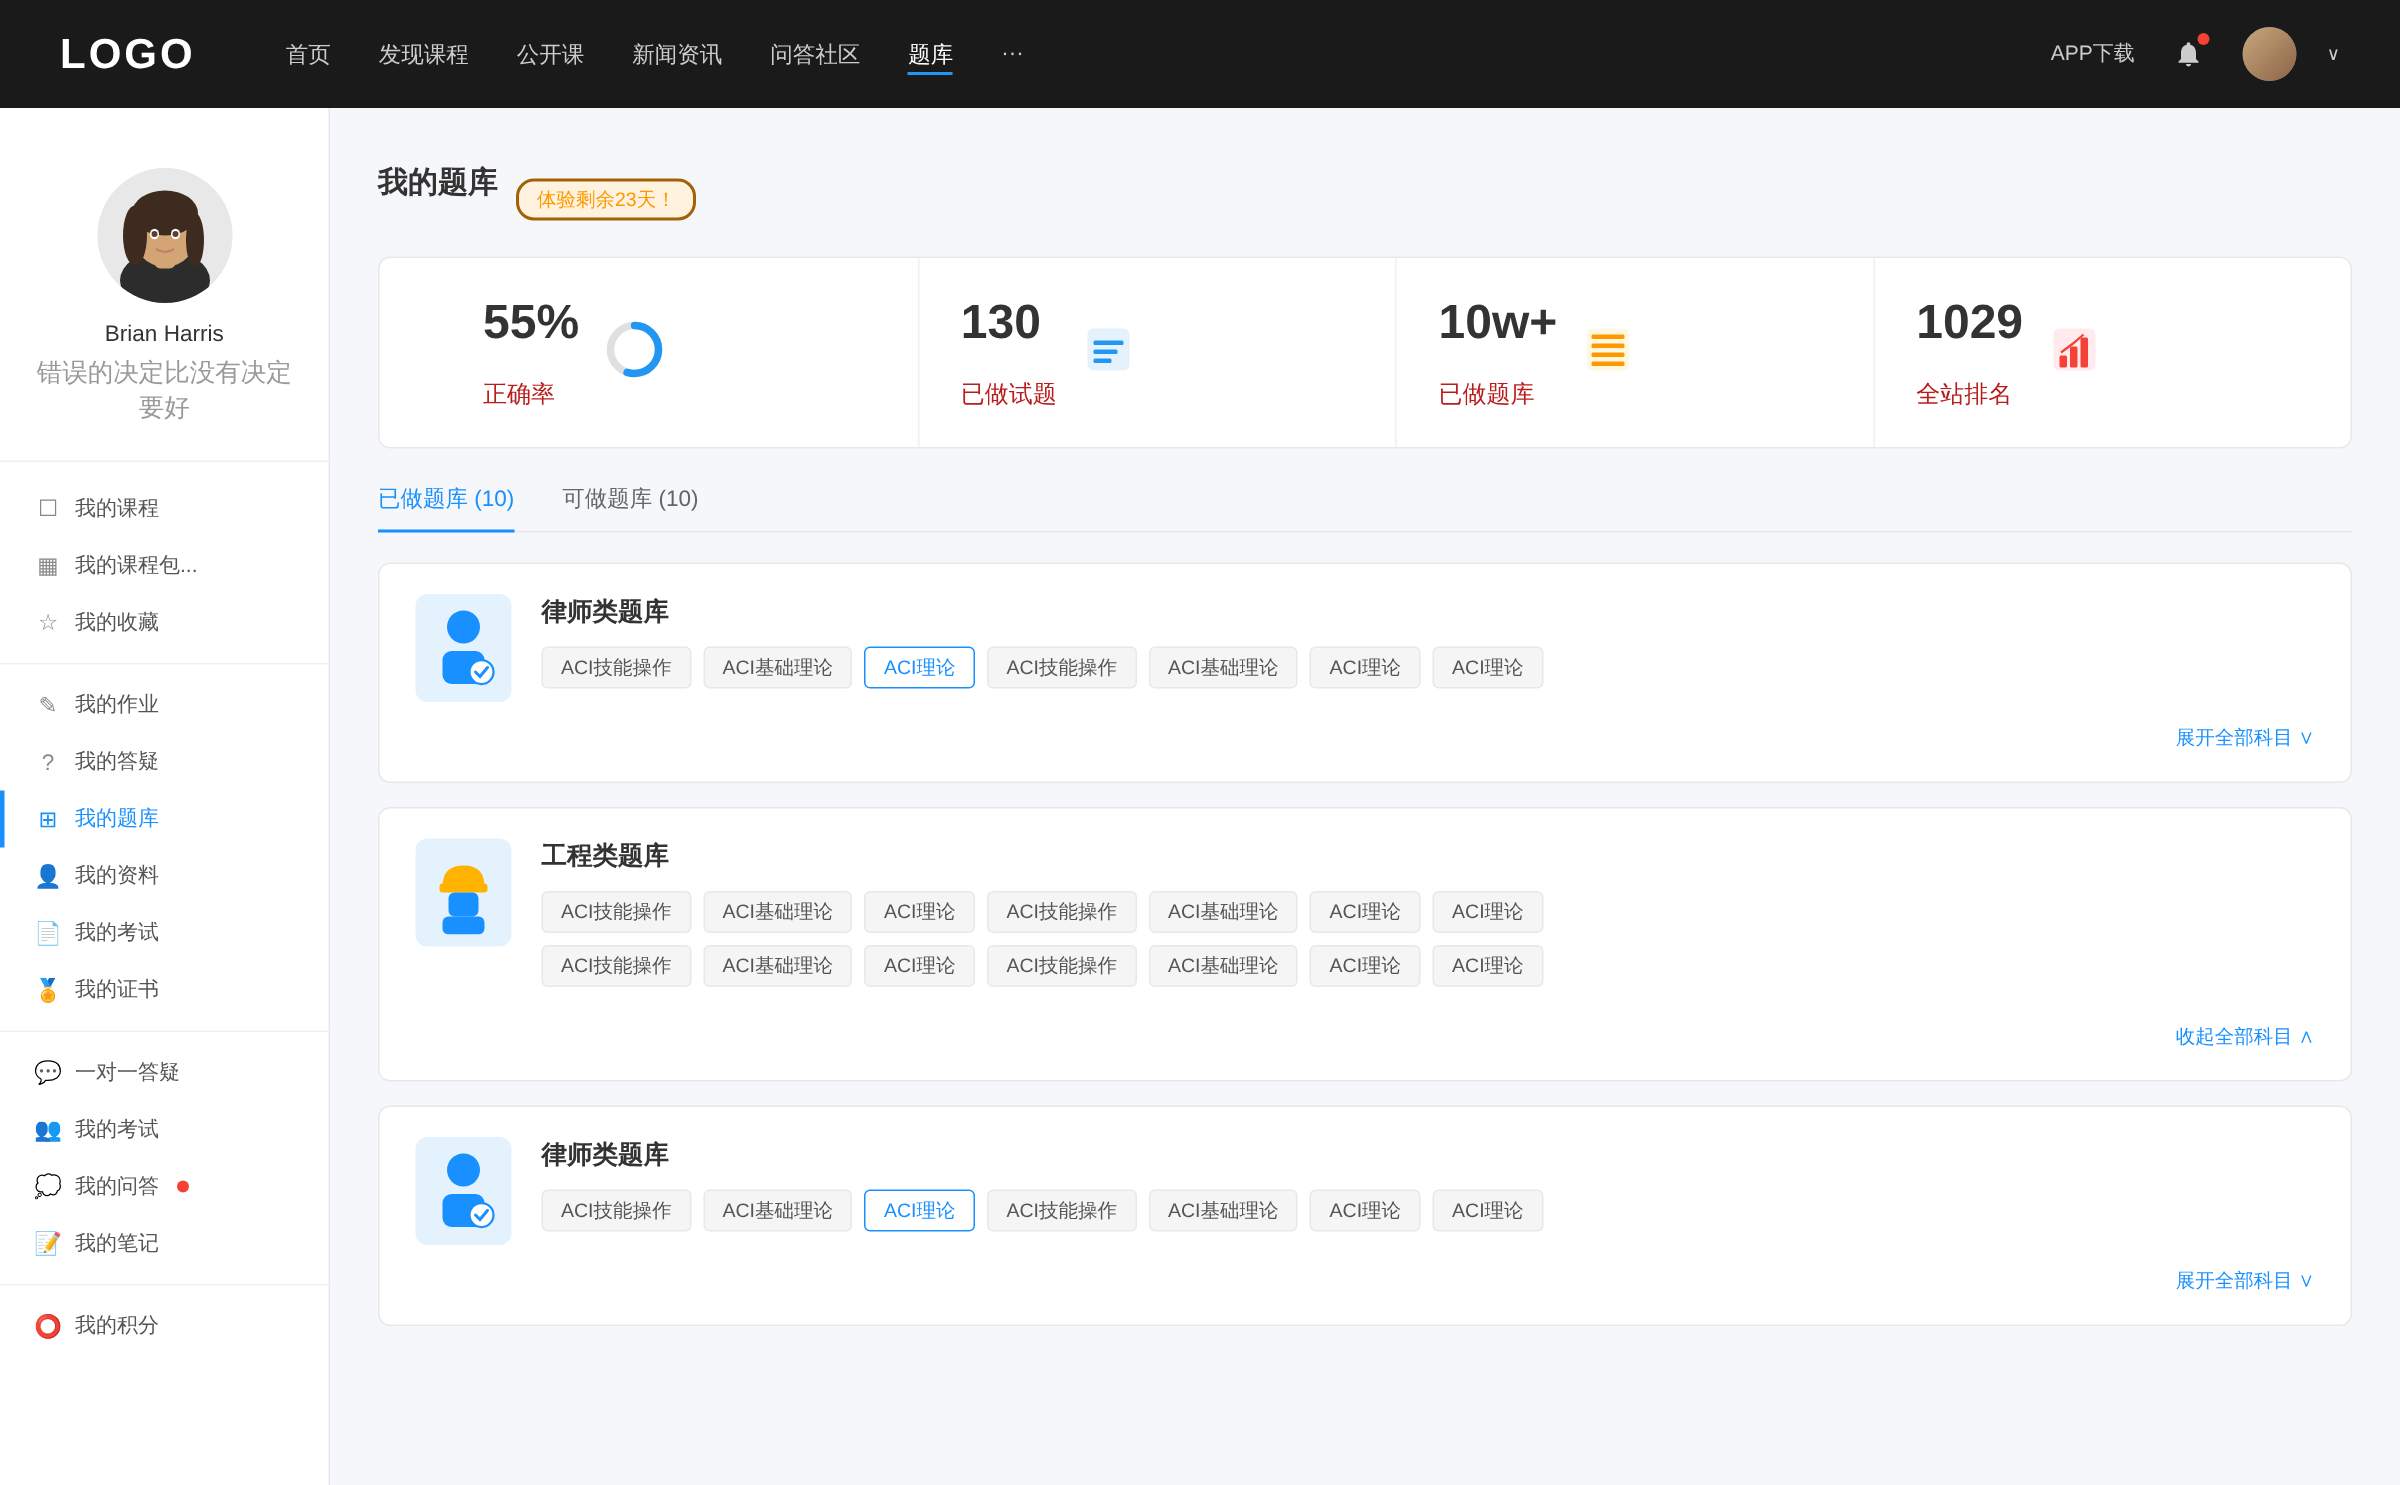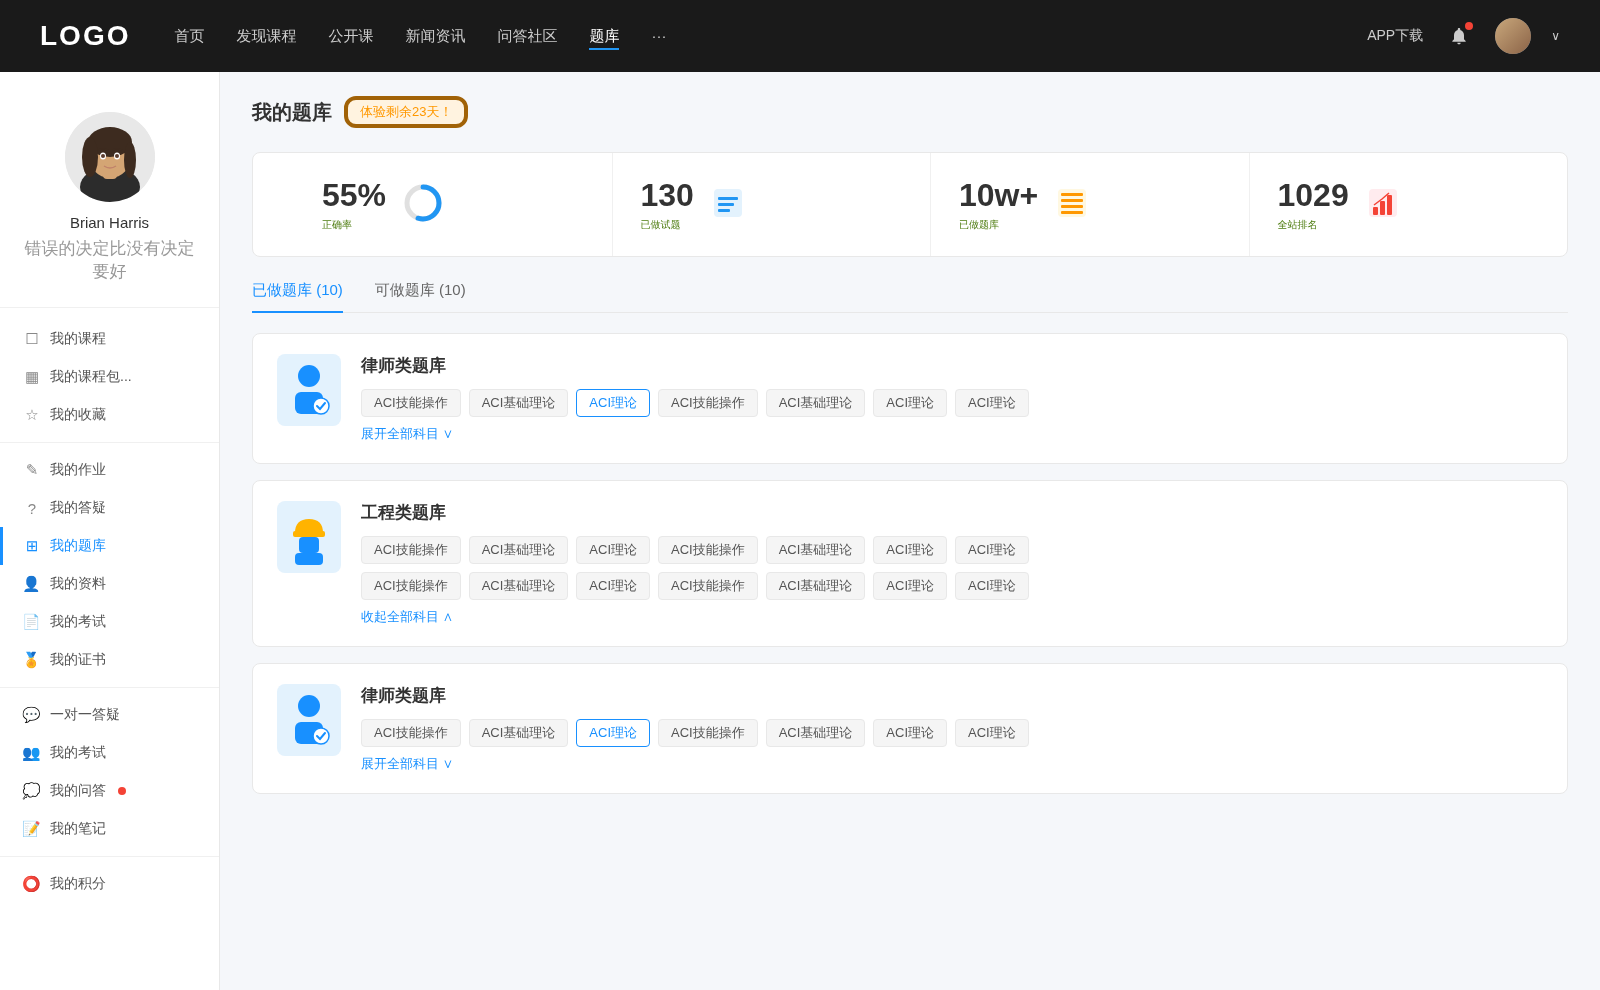--- a/index.html
+++ b/index.html
@@ -5,21 +5,21 @@
     * { margin: 0; padding: 0; box-sizing: border-box; }
     body { font-family: -apple-system, BlinkMacSystemFont, "PingFang SC", "Microsoft YaHei", sans-serif; background: #f0f2f5; min-height: 990px; }
 
     
     .navbar {
       background: #1a1a1a;
       height: 72px;
       display: flex;
       align-items: center;
       padding: 16px 40px;
-      gap: 24px;
+      gap: 40px;
     }
     .navbar-logo {
       color: white;
       font-size: 28px;
       font-weight: bold;
       letter-spacing: 2px;
       margin-right: 20px;
     }
     .navbar-nav {
       display: flex;
@@ -189,24 +189,25 @@
       margin-bottom: 24px;
     }
     .page-title {
       font-size: 20px;
       font-weight: 600;
       color: #333;
     }
     .trial-badge {
       background: #fff3e0;
       color: #ff9800;
-      border: 4px solid #a16207;
+      border: 2px solid #a16207;
       border-radius: 12px;
       padding: 3px 12px;
       font-size: 13px;
+      margin-top: 23px;
     }
 
     
     .stats-row {
       display: flex;
       gap: 0;
       background: white;
       border-radius: 8px;
       margin-bottom: 24px;
       border: 1px solid #e8e8e8;
@@ -221,23 +222,23 @@
       border-right: 1px solid #f0f0f0;
     }
     .stat-item:last-child { border-right: none; }
     .stat-text { }
     .stat-value {
       font-size: 32px;
       font-weight: 700;
       color: #333;
     }
     .stat-label {
-      font-size: 10px;
-      color: #4d7c0f;
-      margin-top: 4px;
+      font-size: 16px;
+      color: #b91c1c;
+      margin-top: 20px;
     }
 
     
     .tab-bar {
       display: flex;
       gap: 32px;
       margin-bottom: 20px;
       border-bottom: 1px solid #e8e8e8;
     }
     .tab-item {
@@ -303,25 +304,25 @@
       font-size: 13px;
       color: #555;
       cursor: pointer;
     }
     .tag.active-tag {
       border-color: #1890ff;
       color: #1890ff;
       background: white;
     }
     .expand-link {
-      text-align: left;
+      text-align: right;
       font-size: 13px;
       color: #1890ff;
       cursor: pointer;
-      margin-top: 8px;
+      margin-top: 24px;
     }
   </style>
 </head>
 <body>
 
 <nav class="navbar">
   <span class="navbar-logo">LOGO</span>
   <div class="navbar-nav">
     <span class="nav-item">首页</span>
     <span class="nav-item">发现课程</span>

